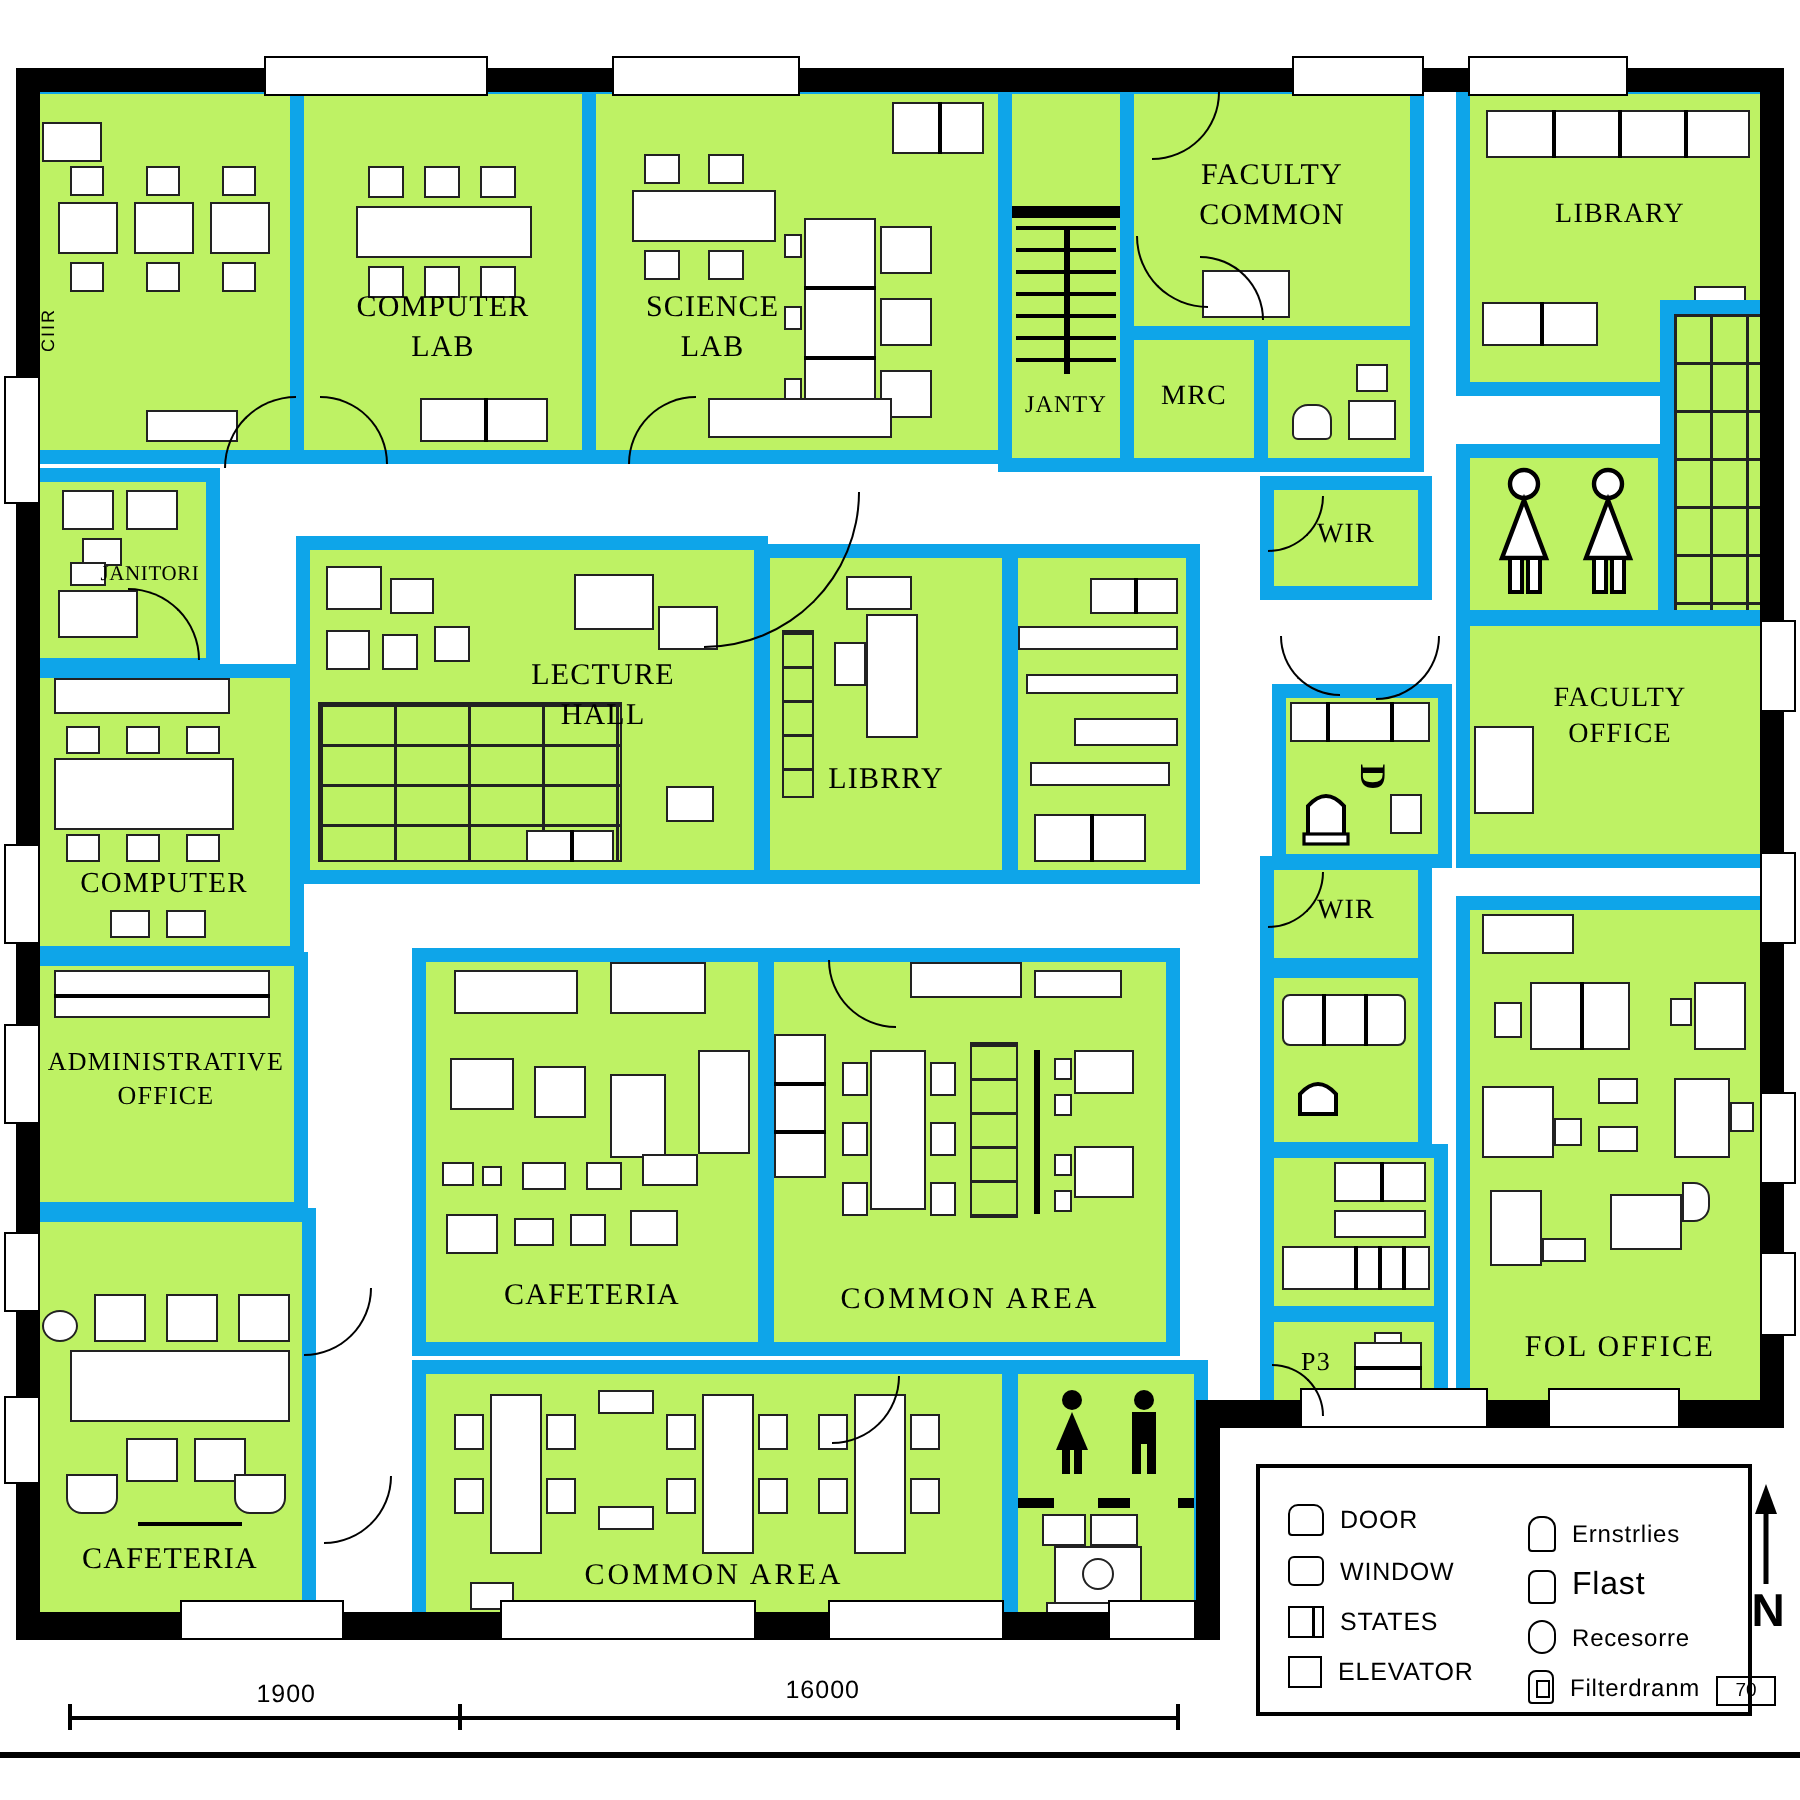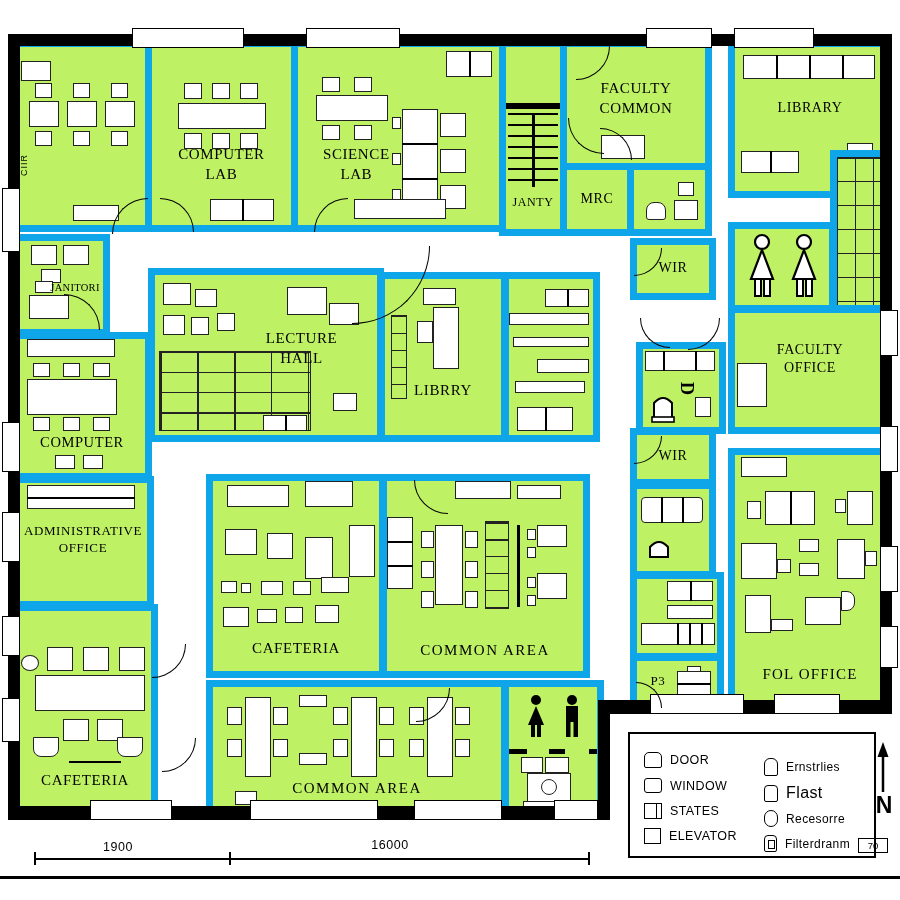--- a/index.html
+++ b/index.html
@@ -18,21 +18,21 @@
   .arc.tr{border-top:1.7px solid #000;border-right:1.7px solid #000;border-top-right-radius:100%;}
   .arc.bl{border-bottom:1.7px solid #000;border-left:1.7px solid #000;border-bottom-left-radius:100%;}
   .arc.br{border-bottom:1.7px solid #000;border-right:1.7px solid #000;border-bottom-right-radius:100%;}
   .legend-box{position:absolute;left:628px;top:732px;width:248px;height:126px;border:2px solid #000;
               background:#fff;box-sizing:border-box;}
   .legend-title{position:absolute;left:0;right:0;top:-10px;text-align:center;font-size:16px;letter-spacing:1.5px;}
   .legend-title span{background:#fff;padding:0 10px;}
   .li-row{position:absolute;display:flex;align-items:center;gap:8px;}
   .li-icon{border:1.7px solid #000;background:#fff;box-sizing:border-box;flex:none;}
   .li-label{font-size:12.5px;letter-spacing:.4px;white-space:nowrap;}
-  .dim-label{position:absolute;font-size:12.5px;letter-spacing:.5px;text-align:center;width:80px;}
+  .dim-label{position:absolute;font-size:12.5px;letter-spacing:.5px;text-align:right;width:80px;}
 </style>
 </head>
 <body>
 
 <div id="plan">
 
   <div class="room" style="left:12px;top:40px;width:140px;height:192px">
     <i class="f" style="left:2px;top:14px;width:30px;height:20px"></i>
     <i class="f" style="left:16px;top:36px;width:17px;height:15px"></i>
     <i class="f" style="left:54px;top:36px;width:17px;height:15px"></i>

